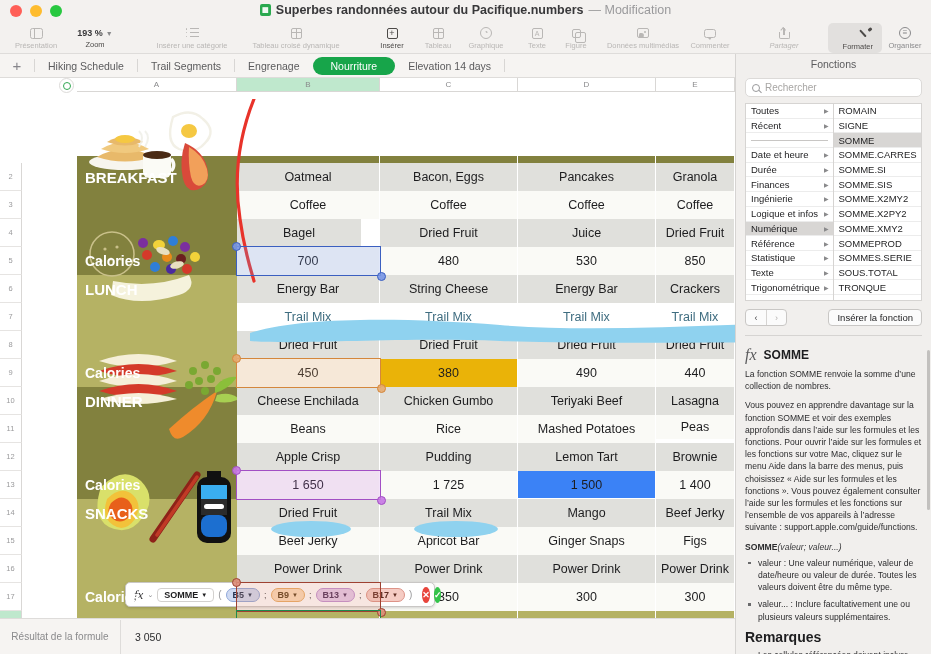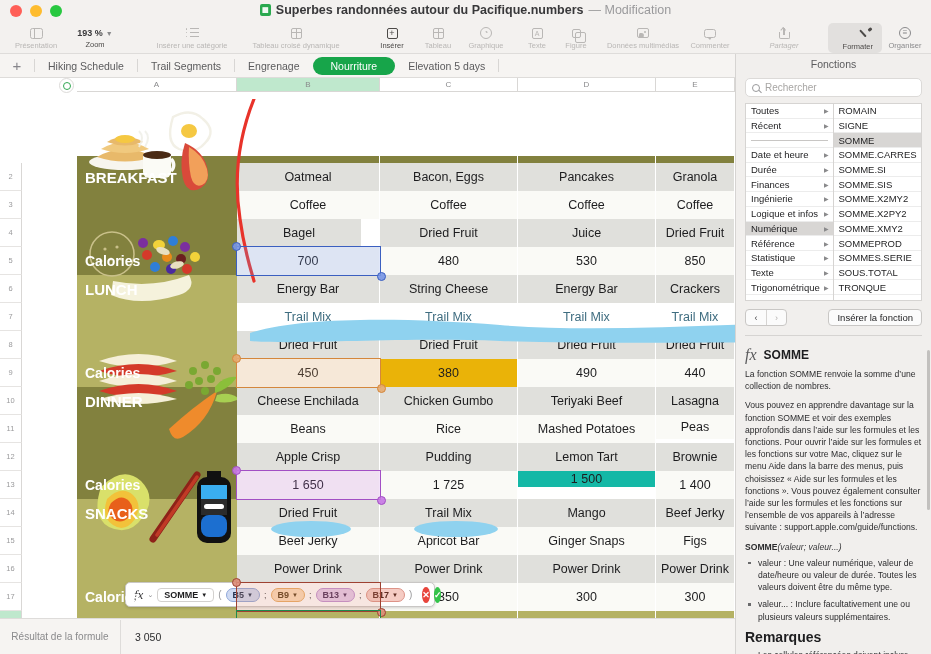--- a/index.html
+++ b/index.html
@@ -351,21 +351,21 @@
 
   <div class="tabbar">
     <div class="tab-plus">+</div>
     <div class="tab-sep"></div>
     <div class="tab">Hiking Schedule</div>
     <div class="tab-sep"></div>
     <div class="tab">Trail Segments</div>
     <div class="tab-sep"></div>
     <div class="tab">Engrenage</div>
     <div class="tab active">Nourriture</div>
-    <div class="tab">Elevation 5 days</div>
+    <div class="tab">Elevation 14 days</div>
     <div class="tab-sep"></div>
   </div>
 
   <div class="sheet">
     <div id="colhdrs">
         <div class="ch" style="left: 77px; width: 160px;">A</div>
         <div class="ch sel" style="left: 237px; width: 143px;">B</div>
         <div class="ch" style="left: 380px; width: 138px;">C</div>
         <div class="ch" style="left: 518px; width: 138px;">D</div>
         <div class="ch" style="left: 656px; width: 79px;">E</div>
@@ -528,21 +528,21 @@
         </div>
         <div class="cell" style="left: 518px; top: 309px; width: 138px; height: 28px; background: rgb(224, 224, 220); border-right: 1px solid rgb(255, 255, 255);">
           <span>Teriyaki Beef</span>
         </div>
         <div class="cell" style="left: 518px; top: 337px; width: 138px; height: 28px; background: rgb(250, 250, 246); border-right: 1px solid rgb(255, 255, 255);">
           <span>Mashed Potatoes</span>
         </div>
         <div class="cell" style="left: 518px; top: 365px; width: 138px; height: 28px; background: rgb(224, 224, 220); border-right: 1px solid rgb(255, 255, 255);">
           <span>Lemon Tart</span>
         </div>
-        <div class="cell" style="left: 518px; top: 393px; width: 138px; height: 16px; background: #14b8a6; border-right: 1px solid rgb(255, 255, 255);">
+        <div class="cell" style="left: 518px; top: 393px; width: 138px; height: 27px; background: #3b82f6; border-right: 1px solid rgb(255, 255, 255);">
           <span>1 500</span>
         </div>
         <div class="cell" style="left: 518px; top: 421px; width: 138px; height: 28px; background: rgb(224, 224, 220); border-right: 1px solid rgb(255, 255, 255);">
           <span>Mango</span>
         </div>
         <div class="cell" style="left: 518px; top: 449px; width: 138px; height: 28px; background: rgb(250, 250, 246); border-right: 1px solid rgb(255, 255, 255);">
           <span>Ginger Snaps</span>
         </div>
         <div class="cell" style="left: 518px; top: 477px; width: 138px; height: 28px; background: rgb(224, 224, 220); border-right: 1px solid rgb(255, 255, 255);">
           <span>Power Drink</span>

